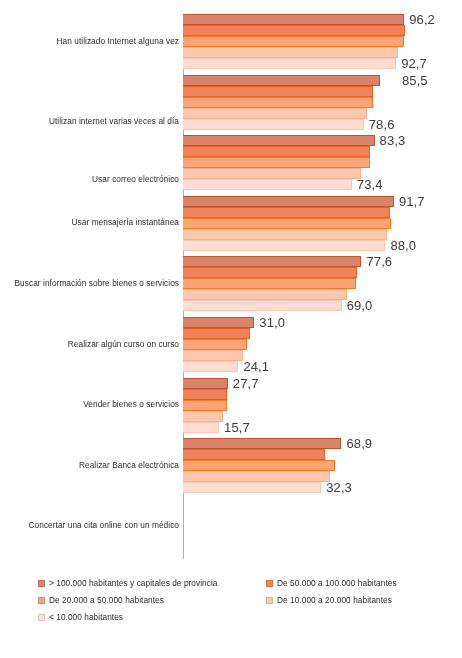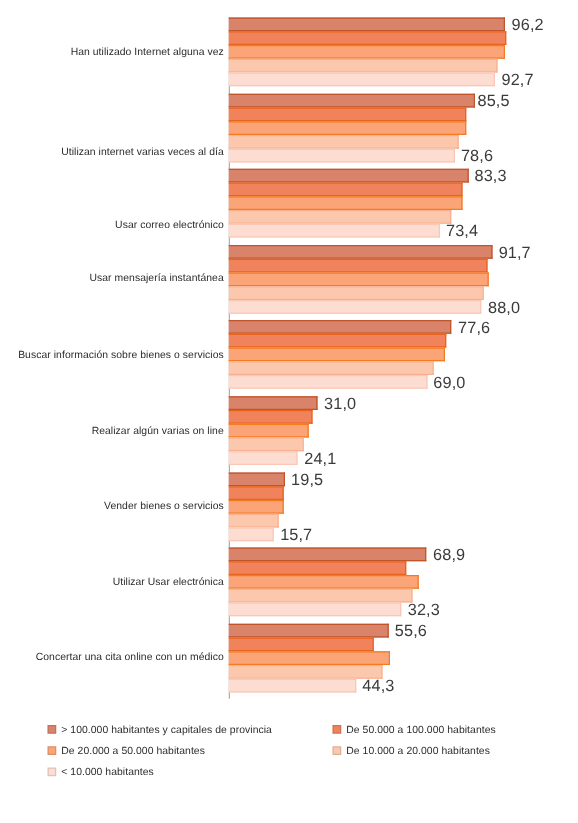--- a/index.html
+++ b/index.html
@@ -117,23 +117,23 @@
 <body>
 
 <div id="chart-root">
 
   <div id="category-labels">
       <div class="cat-label" style="top: 21.5px;">Han utilizado Internet alguna vez</div>
       <div class="cat-label" style="top: 82.1px; margin-top: 20px;">Utilizan internet varias veces al día</div>
       <div class="cat-label" style="top: 142.7px; margin-top: 17px;">Usar correo electrónico</div>
       <div class="cat-label" style="top: 203.3px;">Usar mensajería instantánea</div>
       <div class="cat-label" style="top: 263.9px;">Buscar información sobre bienes o servicios</div>
-      <div class="cat-label" style="top: 324.5px;">Realizar algún varias on line</div>
+      <div class="cat-label" style="top: 324.5px;">Realizar algún curso on curso</div>
       <div class="cat-label" style="top: 385.1px;">Vender bienes o servicios</div>
-      <div class="cat-label" style="top: 445.7px;">Utilizar Usar electrónica</div>
+      <div class="cat-label" style="top: 445.7px;">Realizar Banca electrónica</div>
       <div class="cat-label" style="top: 506.3px;">Concertar una cita online con un médico</div>
     </div>
 
   <div id="plot-area">
     <div id="category-axis-line"></div>
   <div class="bar-group" style="top: 0px;">
         <div class="bar-row">
           <div class="bar s1" title="&gt; 100.000 habitantes y capitales de provincia: 96.2" style="width: 221.26px; background: rgb(217, 131, 107);"></div>
           <div class="bar-value" style="left: 226.26px;">96,2</div>
         </div>
@@ -147,21 +147,21 @@
           <div class="bar s4" title="De 10.000 a 20.000 habitantes: 93.5" style="width: 215.05px; background: rgb(251, 200, 174);"></div>
         </div>
         <div class="bar-row">
           <div class="bar s5" title="&lt; 10.000 habitantes: 92.7" style="width: 213.21px; background: rgb(253, 221, 209);"></div>
           <div class="bar-value" style="left: 218.21px;">92,7</div>
         </div>
       </div>
       <div class="bar-group" style="top: 60.6px;">
         <div class="bar-row">
           <div class="bar s1" title="&gt; 100.000 habitantes y capitales de provincia: 85.5" style="width: 196.65px; background: rgb(217, 131, 107);"></div>
-          <div class="bar-value" style="left: 199px;">85,5</div>
+          <div class="bar-value" style="left: 219px;">85,5</div>
         </div>
         <div class="bar-row">
           <div class="bar s2" title="De 50.000 a 100.000 habitantes: 82.8" style="width: 190.44px; background: rgb(240, 131, 92);"></div>
         </div>
         <div class="bar-row">
           <div class="bar s3" title="De 20.000 a 50.000 habitantes: 82.6" style="width: 189.98px; background: rgb(251, 164, 120);"></div>
         </div>
         <div class="bar-row">
           <div class="bar s4" title="De 10.000 a 20.000 habitantes: 79.8" style="width: 183.54px; background: rgb(251, 200, 174);"></div>
         </div>
@@ -242,21 +242,21 @@
           <div class="bar s4" title="De 10.000 a 20.000 habitantes: 26" style="width: 59.8px; background: rgb(251, 200, 174);"></div>
         </div>
         <div class="bar-row">
           <div class="bar s5" title="&lt; 10.000 habitantes: 24.1" style="width: 55.43px; background: rgb(253, 221, 209);"></div>
           <div class="bar-value" style="left: 60.43px;">24,1</div>
         </div>
       </div>
       <div class="bar-group" style="top: 363.6px;">
         <div class="bar-row">
           <div class="bar s1" title="&gt; 100.000 habitantes y capitales de provincia: 19.5" style="width: 44.85px; background: rgb(217, 131, 107);"></div>
-          <div class="bar-value" style="left: 49.85px;">19,5</div>
+          <div class="bar-value" style="left: 49.85px;">27,7</div>
         </div>
         <div class="bar-row">
           <div class="bar s2" title="De 50.000 a 100.000 habitantes: 19.1" style="width: 43.93px; background: rgb(240, 131, 92);"></div>
         </div>
         <div class="bar-row">
           <div class="bar s3" title="De 20.000 a 50.000 habitantes: 19" style="width: 43.7px; background: rgb(251, 164, 120);"></div>
         </div>
         <div class="bar-row">
           <div class="bar s4" title="De 10.000 a 20.000 habitantes: 17.5" style="width: 40.25px; background: rgb(251, 200, 174);"></div>
         </div>
@@ -275,39 +275,20 @@
         </div>
         <div class="bar-row">
           <div class="bar s3" title="De 20.000 a 50.000 habitantes: 66.3" style="width: 152.49px; background: rgb(251, 164, 120);"></div>
         </div>
         <div class="bar-row">
           <div class="bar s4" title="De 10.000 a 20.000 habitantes: 64.1" style="width: 147.43px; background: rgb(251, 200, 174);"></div>
         </div>
         <div class="bar-row">
           <div class="bar s5" title="&lt; 10.000 habitantes: 60.1" style="width: 138.23px; background: rgb(253, 221, 209);"></div>
           <div class="bar-value" style="left: 143.23px;">32,3</div>
-        </div>
-      </div>
-      <div class="bar-group" style="top: 484.8px;">
-        <div class="bar-row">
-          <div class="bar s1" title="&gt; 100.000 habitantes y capitales de provincia: 55.6" style="width: 127.88px; background: rgb(217, 131, 107);"></div>
-          <div class="bar-value" style="left: 132.88px;">55,6</div>
-        </div>
-        <div class="bar-row">
-          <div class="bar s2" title="De 50.000 a 100.000 habitantes: 50.6" style="width: 116.38px; background: rgb(240, 131, 92);"></div>
-        </div>
-        <div class="bar-row">
-          <div class="bar s3" title="De 20.000 a 50.000 habitantes: 56.2" style="width: 129.26px; background: rgb(251, 164, 120);"></div>
-        </div>
-        <div class="bar-row">
-          <div class="bar s4" title="De 10.000 a 20.000 habitantes: 53.6" style="width: 123.28px; background: rgb(251, 200, 174);"></div>
-        </div>
-        <div class="bar-row">
-          <div class="bar s5" title="&lt; 10.000 habitantes: 44.3" style="width: 101.89px; background: rgb(253, 221, 209);"></div>
-          <div class="bar-value" style="left: 106.89px;">44,3</div>
         </div>
       </div>
     </div>
 
   <div id="legend">
       <div class="legend-item" style="left: 0px; top: 0px;">
         <span class="legend-swatch" style="background: rgb(217, 131, 107);"></span>
         <span class="legend-text">&gt; 100.000 habitantes y capitales de provincia</span>
       </div>
       <div class="legend-item" style="left: 228px; top: 0px;">

